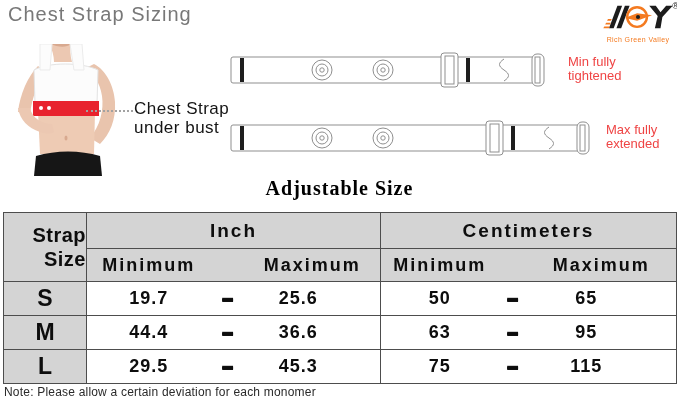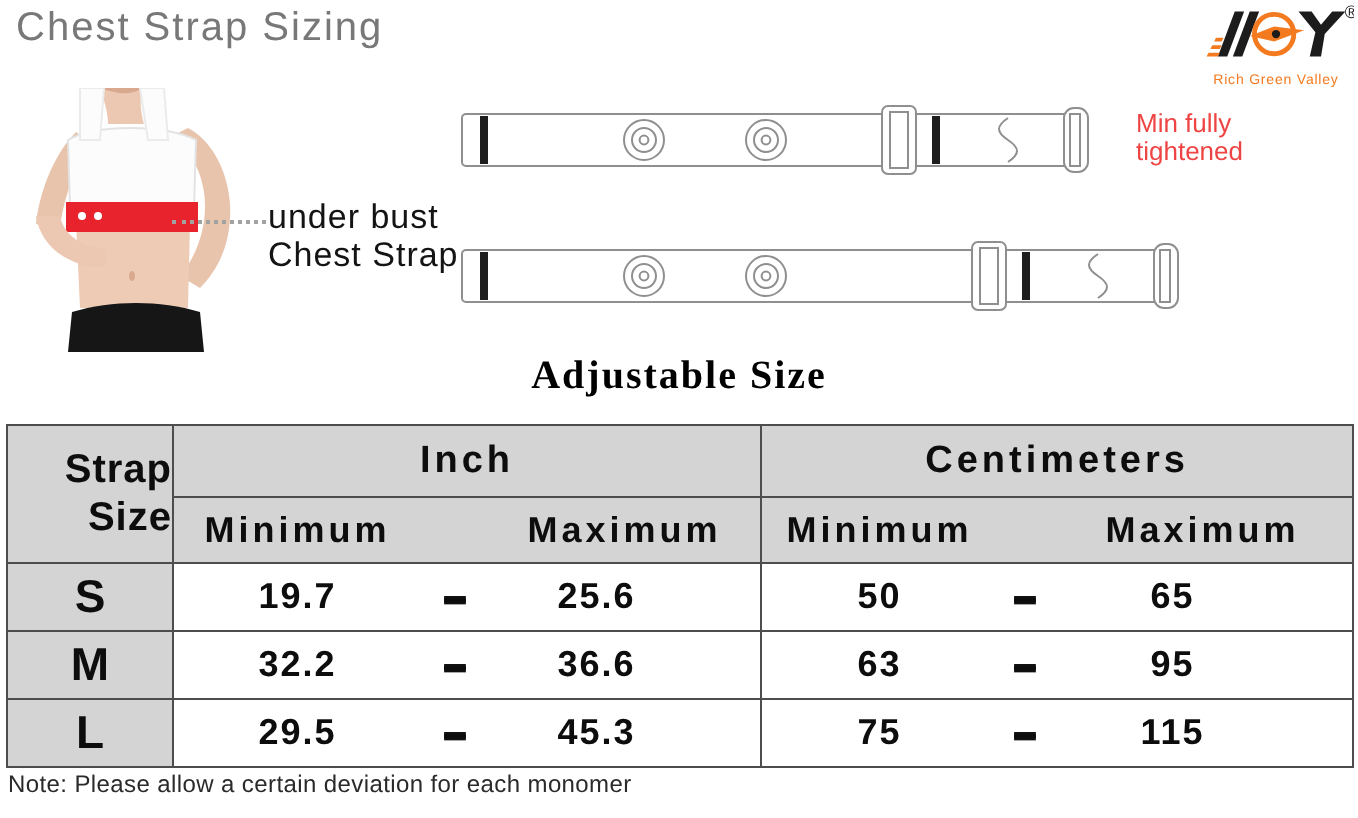--- a/index.html
+++ b/index.html
@@ -95,22 +95,22 @@
     <rect x="25" y="57" width="66" height="15" style="fill:var(--strap-red,#e8232e)"></rect>
     <circle cx="33" cy="64" r="2" fill="#fff"></circle>
     <circle cx="41" cy="64" r="2" fill="#fff"></circle>
     <ellipse cx="58" cy="94" rx="1.5" ry="2.5" fill="#d8a98f"></ellipse>
     <path d="M10,64 C12,76 20,84 32,88 C38,90 44,90 46,88 L44,80 C34,80 24,74 22,64 Z" fill="#ecc8b2"></path>
     <path d="M28,112 C48,106 72,106 92,112 L94,132 L26,132 Z" fill="#161616"></path>
   </svg>
 
   <div class="leader"></div>
   <div class="photo-label">
+    <span>Chest Strap</span>
     <span>under bust</span>
-    <span>Chest Strap</span>
   </div>
 
   <svg class="strap-svg strap-min" width="322" height="36" viewBox="0 0 322 36">
     <rect x="1" y="5" width="303" height="26" rx="2" fill="#fff" stroke="#8f8f8f"></rect>
     <rect x="10" y="6" width="4" height="24" fill="#1e1e1e"></rect>
     <g>
       <circle cx="92" cy="18" r="10" fill="#fff" stroke="#8f8f8f"></circle>
       <circle cx="92" cy="18" r="6" fill="#fff" stroke="#8f8f8f"></circle>
       <circle cx="92" cy="18" r="2.2" fill="#fff" stroke="#8f8f8f"></circle>
     </g>
@@ -144,20 +144,24 @@
       <circle cx="153" cy="18" r="6" fill="#fff" stroke="#8f8f8f"></circle>
       <circle cx="153" cy="18" r="2.2" fill="#fff" stroke="#8f8f8f"></circle>
     </g>
     <rect x="256" y="1" width="17" height="34" rx="3" fill="#fff" stroke="#8f8f8f"></rect>
     <rect x="260" y="4" width="9" height="28" fill="#fff" stroke="#8f8f8f"></rect>
     <rect x="281" y="6" width="4" height="24" fill="#1e1e1e"></rect>
     <path d="M319,7 C313,11 313,14 319,18 C325,22 325,25 319,29" fill="none" stroke="#8f8f8f"></path>
     <rect x="347" y="2" width="12" height="32" rx="5" fill="#fff" stroke="#8f8f8f"></rect>
     <rect x="350" y="5" width="5" height="26" fill="#fff" stroke="#8f8f8f"></rect>
   </svg>
+  <div class="strap-label lab-max">
+    <span>Max fully</span>
+    <span>extended</span>
+  </div>
 
   <div class="table-title">Adjustable Size</div>
 
   <table class="size">
     <colgroup>
       <col style="width:83px">
         <col style="width:124px">
         <col style="width:34px">
       <col style="width:136px">
         <col style="width:118px">
@@ -185,21 +189,21 @@
       <td class="hdr v size-c">S</td>
       <td class="val">19.7</td>
       <td class="dash">–</td>
       <td class="val v maxcol">25.6</td>
       <td class="val">50</td>
       <td class="dash">–</td>
       <td class="val maxcol2">65</td>
     </tr>
     <tr class="rd">
       <td class="hdr v size-c">M</td>
-      <td class="val">32.2</td>
+      <td class="val">44.4</td>
       <td class="dash">–</td>
       <td class="val v maxcol">36.6</td>
       <td class="val">63</td>
       <td class="dash">–</td>
       <td class="val maxcol2">95</td>
     </tr>
     <tr class="rd">
       <td class="hdr v size-c">L</td>
       <td class="val">29.5</td>
       <td class="dash">–</td>

